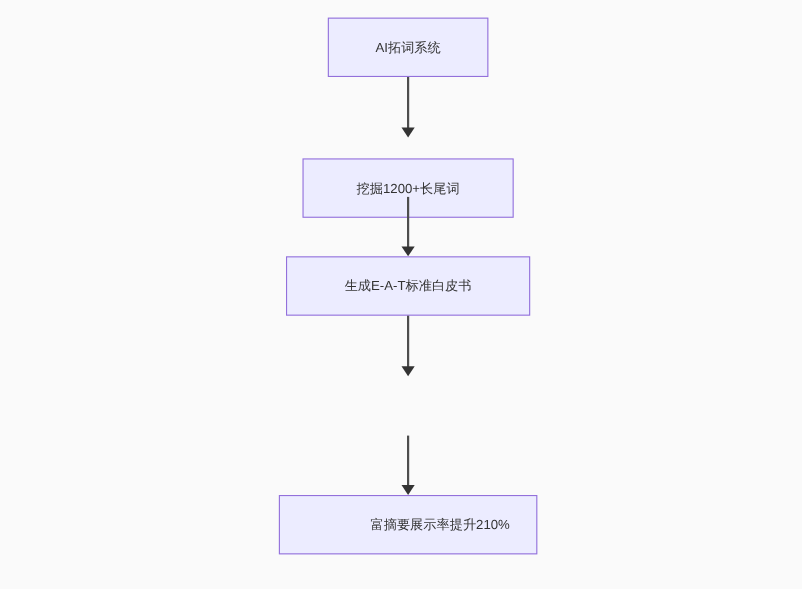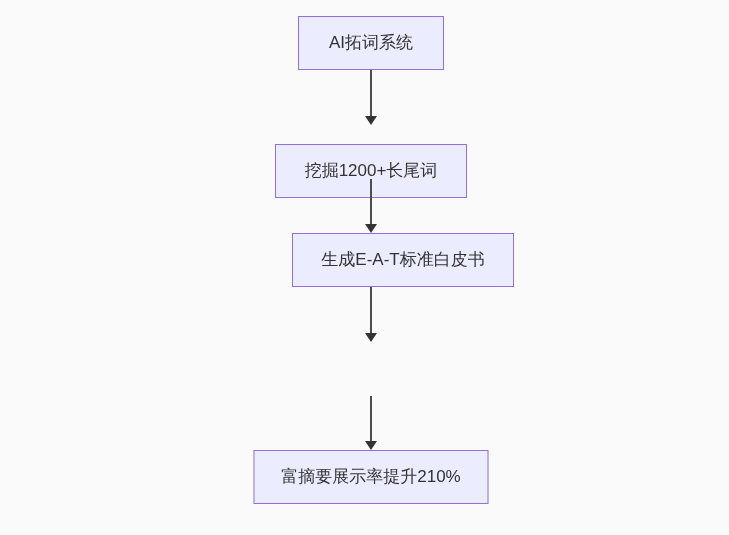--- a/index.html
+++ b/index.html
@@ -21,31 +21,31 @@
   
   .node {
     position: absolute;
     left: 371px;
     transform: translateX(-50%);
     height: 54px;
     box-sizing: border-box;
     background: #ECECFF;
     border: 1px solid #9370DB;
     color: #333333;
-    font-size: 17px;
+    font-size: 12px;
     line-height: 52px;
     text-align: center;
     white-space: nowrap;
     padding: 0 24px;
   }
   .node.n1 { top: 16px;  min-width: 146px; }
   .node.n2 { top: 125px; min-width: 192px; margin-top: 19px; }
-  .node.n3 { top: 233px; min-width: 222px; margin-left: 32px; }
+  .node.n3 { top: 233px; min-width: 222px; }
   .node.n4 { top: 342px; min-width: 214px; }
-  .node.n5 { top: 450px; min-width: 235px; }
+  .node.n5 { top: 450px; min-width: 235px; text-align: right; }
   
   .edge {
     position: absolute;
     left: 371px;
     transform: translateX(-50%);
     width: 2px;
     background: #4d4d4d;
   }
   .edge.e1 { top: 70px;  height: 47px; }
   .edge.e2 { top: 179px; height: 46px; }

